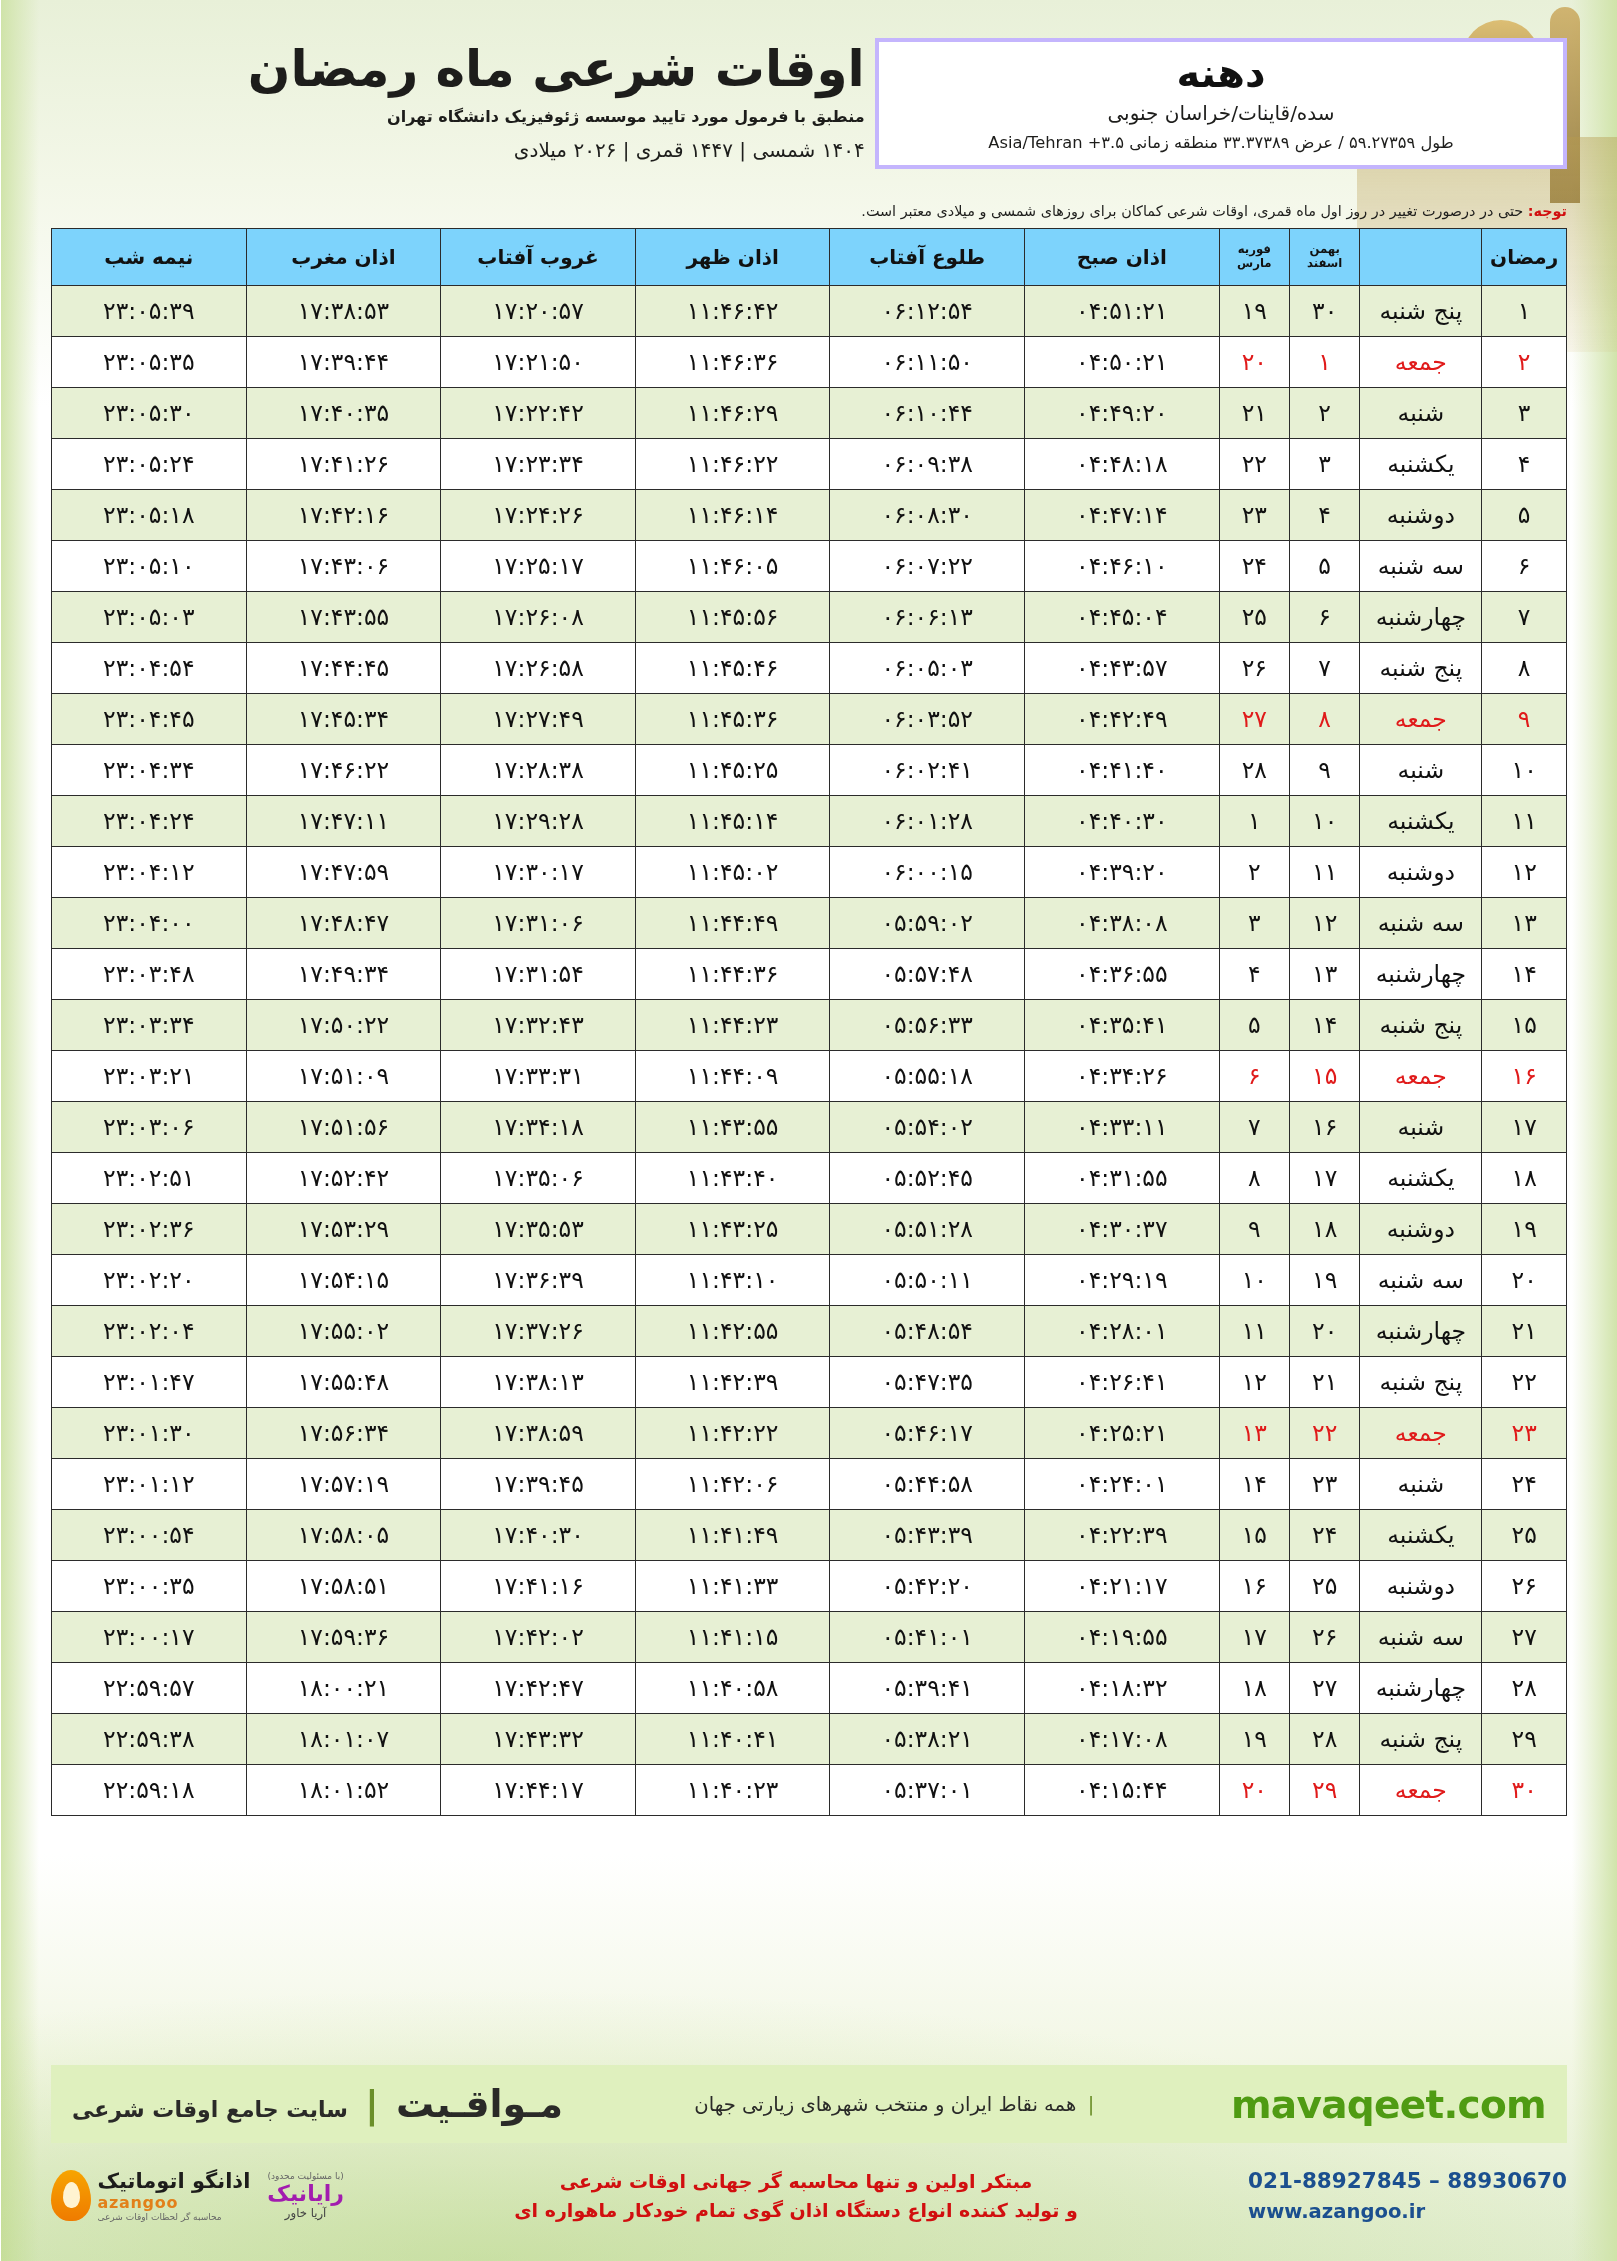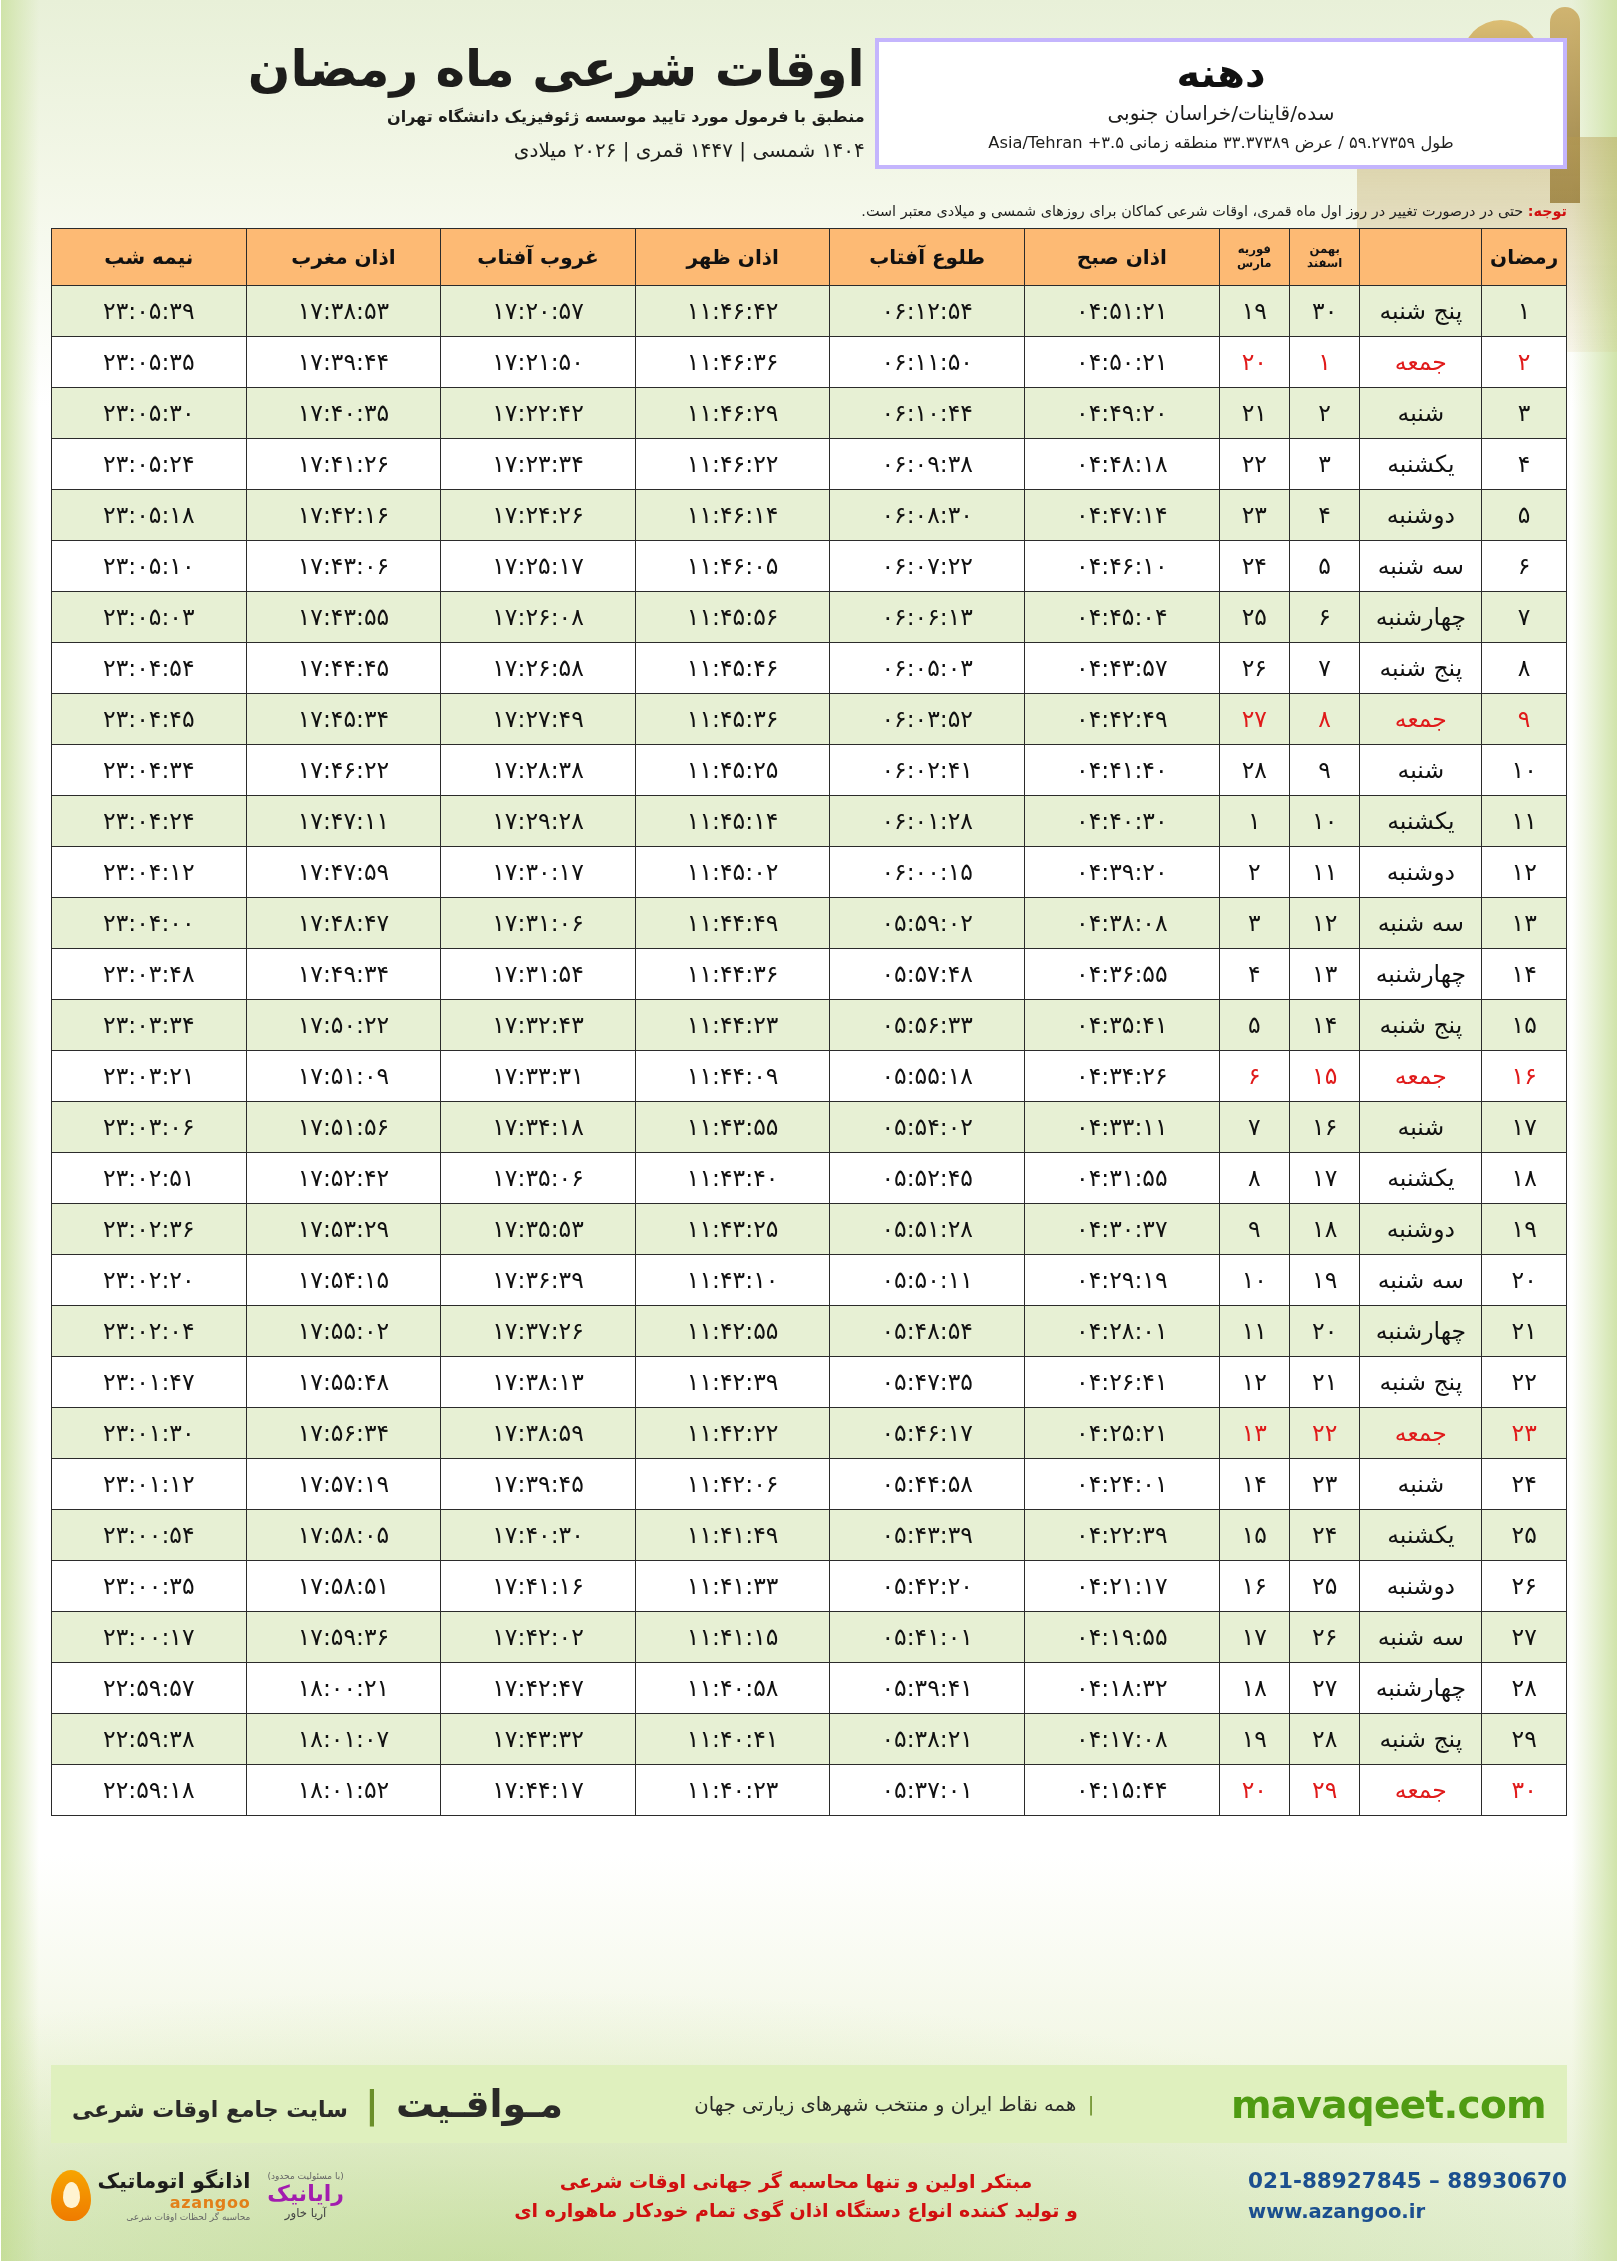--- a/index.html
+++ b/index.html
@@ -150,21 +150,21 @@
     border-collapse: collapse;
     table-layout: fixed;
     direction: rtl;
   }
   table.prayer th, table.prayer td {
     border: 1.3px solid #2b2b2b;
     text-align: center;
     vertical-align: middle;
   }
   table.prayer thead th {
-    background: #fdba74;
+    background: #7dd3fc;
     color: #111;
     font-size: 20px;
     font-weight: bold;
     height: 56px;
     padding: 0 2.6px;
   }
   table.prayer thead th.small2 {
     font-size: 11.7px;
     line-height: 1.15;
     font-weight: bold;
@@ -264,21 +264,21 @@
     position: relative;
   }
   .logo-azangoo .flame::after {
     content: "";
     position: absolute;
     left: 11.7px; top: 11.7px;
     width: 17px; height: 26px;
     background: #fff3d0;
     border-radius: 50% 50% 46% 46% / 60% 60% 40% 40%;
   }
-  .logo-azangoo .az-texts { text-align: right; }
+  .logo-azangoo .az-texts { text-align: left; }
   .az-fa { font-size: 21px; font-weight: bold; color: #1d1d1b; direction: rtl; }
   .az-en { font-size: 16px; color: #e2801a; font-weight: bold; letter-spacing: 0.7px; }
   .logo-rayanik { text-align: center; direction: rtl; }
   .ry-fa { font-size: 22px; font-weight: bold; color: #a21caf; }
   .ry-sub { font-size: 11.7px; color: #444; }
   .ry-tiny { font-size: 9px; color: #666; }
 
   .footer-mid {
     text-align: center;
     direction: rtl;

